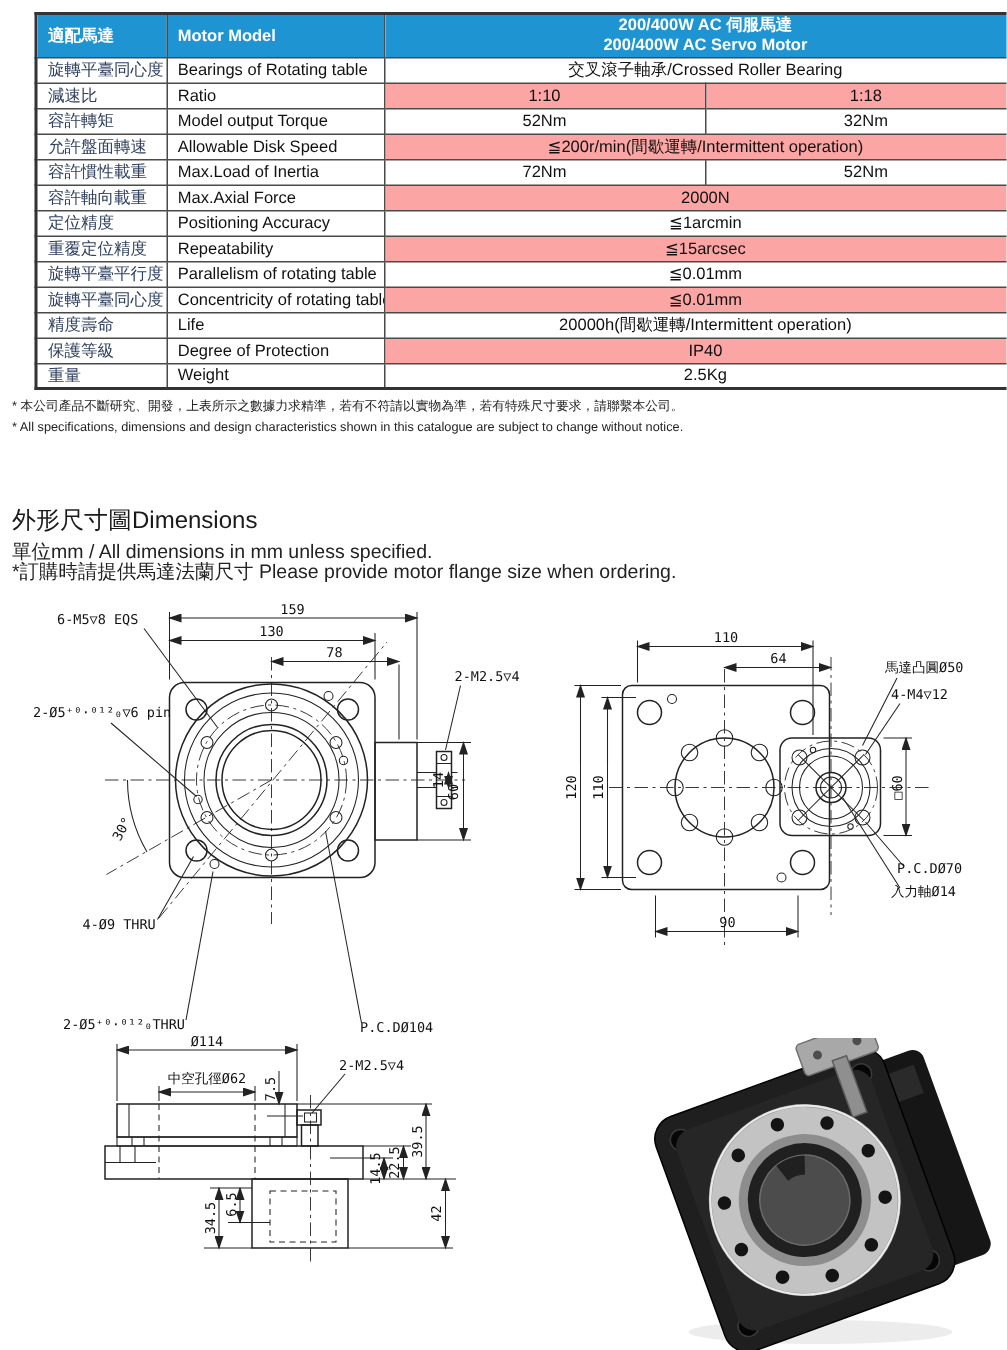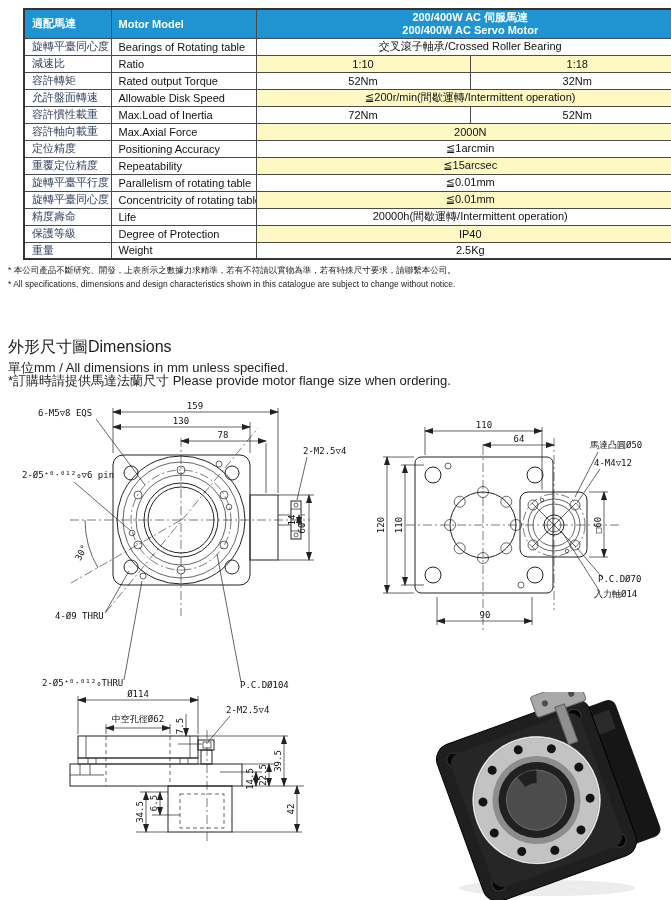--- a/index.html
+++ b/index.html
@@ -10,21 +10,21 @@
   
   #spec-table { position:absolute; left:23px; top:8px; width:661px;
     border-collapse:collapse; table-layout:fixed; }
   #spec-table td { border:1px solid #4a4a4a; font-size:11px; height:17px;
     padding:0 0 0 7px; vertical-align:middle; white-space:nowrap; overflow:hidden; }
   #spec-table { border:2px solid #333; }
   #spec-table td.zh { color:#2f3f5e; }
   #spec-table td.val { text-align:center; padding:0; }
   #spec-table tr.hdr td { background:#1e95d2; color:#fff; font-weight:bold; height:29px; }
   #spec-table tr.hdr td.val { line-height:1.2; }
-  #spec-table td.tint { background:#fef9c3; }
+  #spec-table td.tint { background:#fca5a5; }
 
   .footnote { position:absolute; left:8px; font-size:8.5px; color:#222; }
 
   
   #dim-title { position:absolute; left:8px; top:337px; font-size:16px; color:#1a1a1a;text-align:center; }
   .dim-note { position:absolute; left:8px; font-size:13px; color:#222; }
 
   
   svg text { font-family:"DejaVu Sans Mono", monospace; font-size:9px; fill:#111; }
   .ln  { fill:none; stroke:#222; stroke-width:1; }
@@ -59,21 +59,21 @@
     <td class="val" colspan="2">交叉滾子軸承/Crossed Roller Bearing</td>
   </tr>
   <tr>
     <td class="zh">減速比</td>
     <td>Ratio</td>
     <td class="val tint">1:10</td>
     <td class="val tint">1:18</td>
   </tr>
   <tr>
     <td class="zh">容許轉矩</td>
-    <td>Rated output Torque</td>
+    <td>Model output Torque</td>
     <td class="val">52Nm</td>
     <td class="val">32Nm</td>
   </tr>
   <tr>
     <td class="zh">允許盤面轉速</td>
     <td>Allowable Disk Speed</td>
     <td class="val tint" colspan="2">≦200r/min(間歇運轉/Intermittent operation)</td>
   </tr>
   <tr>
     <td class="zh">容許慣性載重</td>

